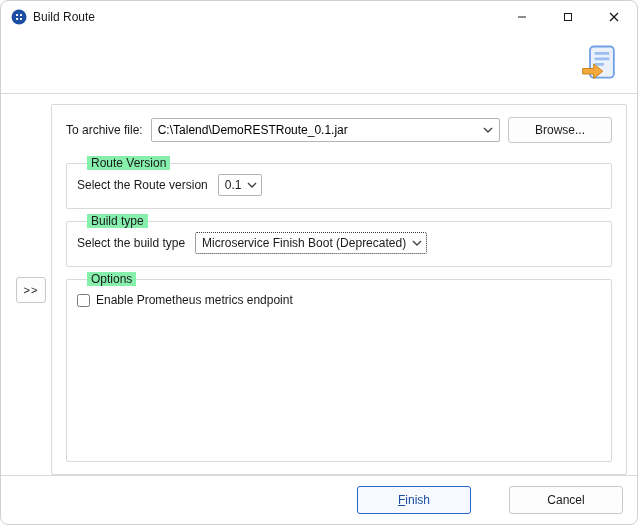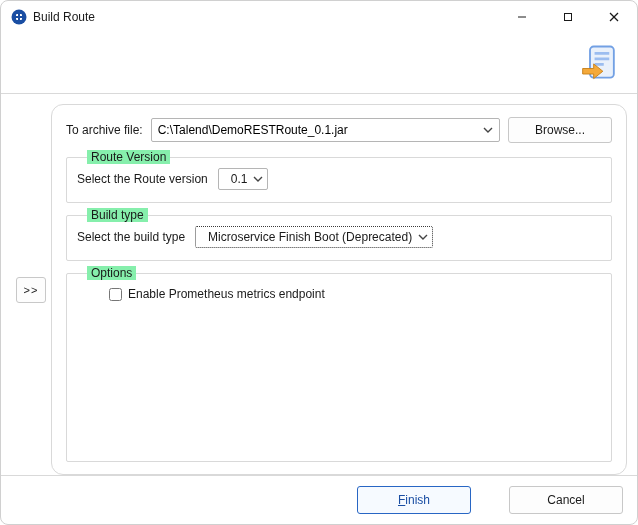--- a/index.html
+++ b/index.html
@@ -88,26 +88,26 @@
     background: #fdfdfd;
     display: flex;
     align-items: center;
     justify-content: center;
     font-size: 11px;
     letter-spacing: 1px;
   }
   .content-panel {
     flex: 1;
     border: 1px solid #d9d9d9;
-    border-radius: 12px;
+    border-radius: 2px;
     padding: 12px 14px;
     box-sizing: border-box;
     display: flex;
     flex-direction: column;
-    gap: 14px;
+    gap: 20px;
     background: #ffffff;
   }
   
   .row { display: flex; align-items: center; gap: 8px; }
   .archive-label { flex: none; }
   .archive-input-wrap {
     flex: 1;
     display: flex;
     align-items: center;
     border: 1px solid #b5b5b5;
@@ -161,27 +161,27 @@
   .group-options {
     flex: 1;
     min-height: 70px;
   }
   .select-wrap {
     display: inline-flex;
     align-items: center;
     border: 1px solid #b5b5b5;
     border-radius: 2px;
     height: 20px;
-    padding: 0 2px 0 12px;
+    padding: 0 2px 0 6px;
     background: #ffffff;
     gap: 4px;
   }
   .select-wrap.dotted { border-style: dotted; border-color: #3a3a3a; }
   .select-text { font-size: 12px; }
-  .check-row { display: flex; align-items: center; gap: 6px; height: 20px; margin-left: 32px; }
+  .check-row { display: flex; align-items: center; gap: 6px; height: 20px; }
   .check-row input[type=checkbox] {
     width: 13px; height: 13px; margin: 0;
   }
   .groups-stack { display: flex; flex-direction: column; gap: 12px; flex: 1; }
   
   .footer {
     height: 48px;
     border-top: 1px solid #d9d9d9;
     display: flex;
     align-items: center;

